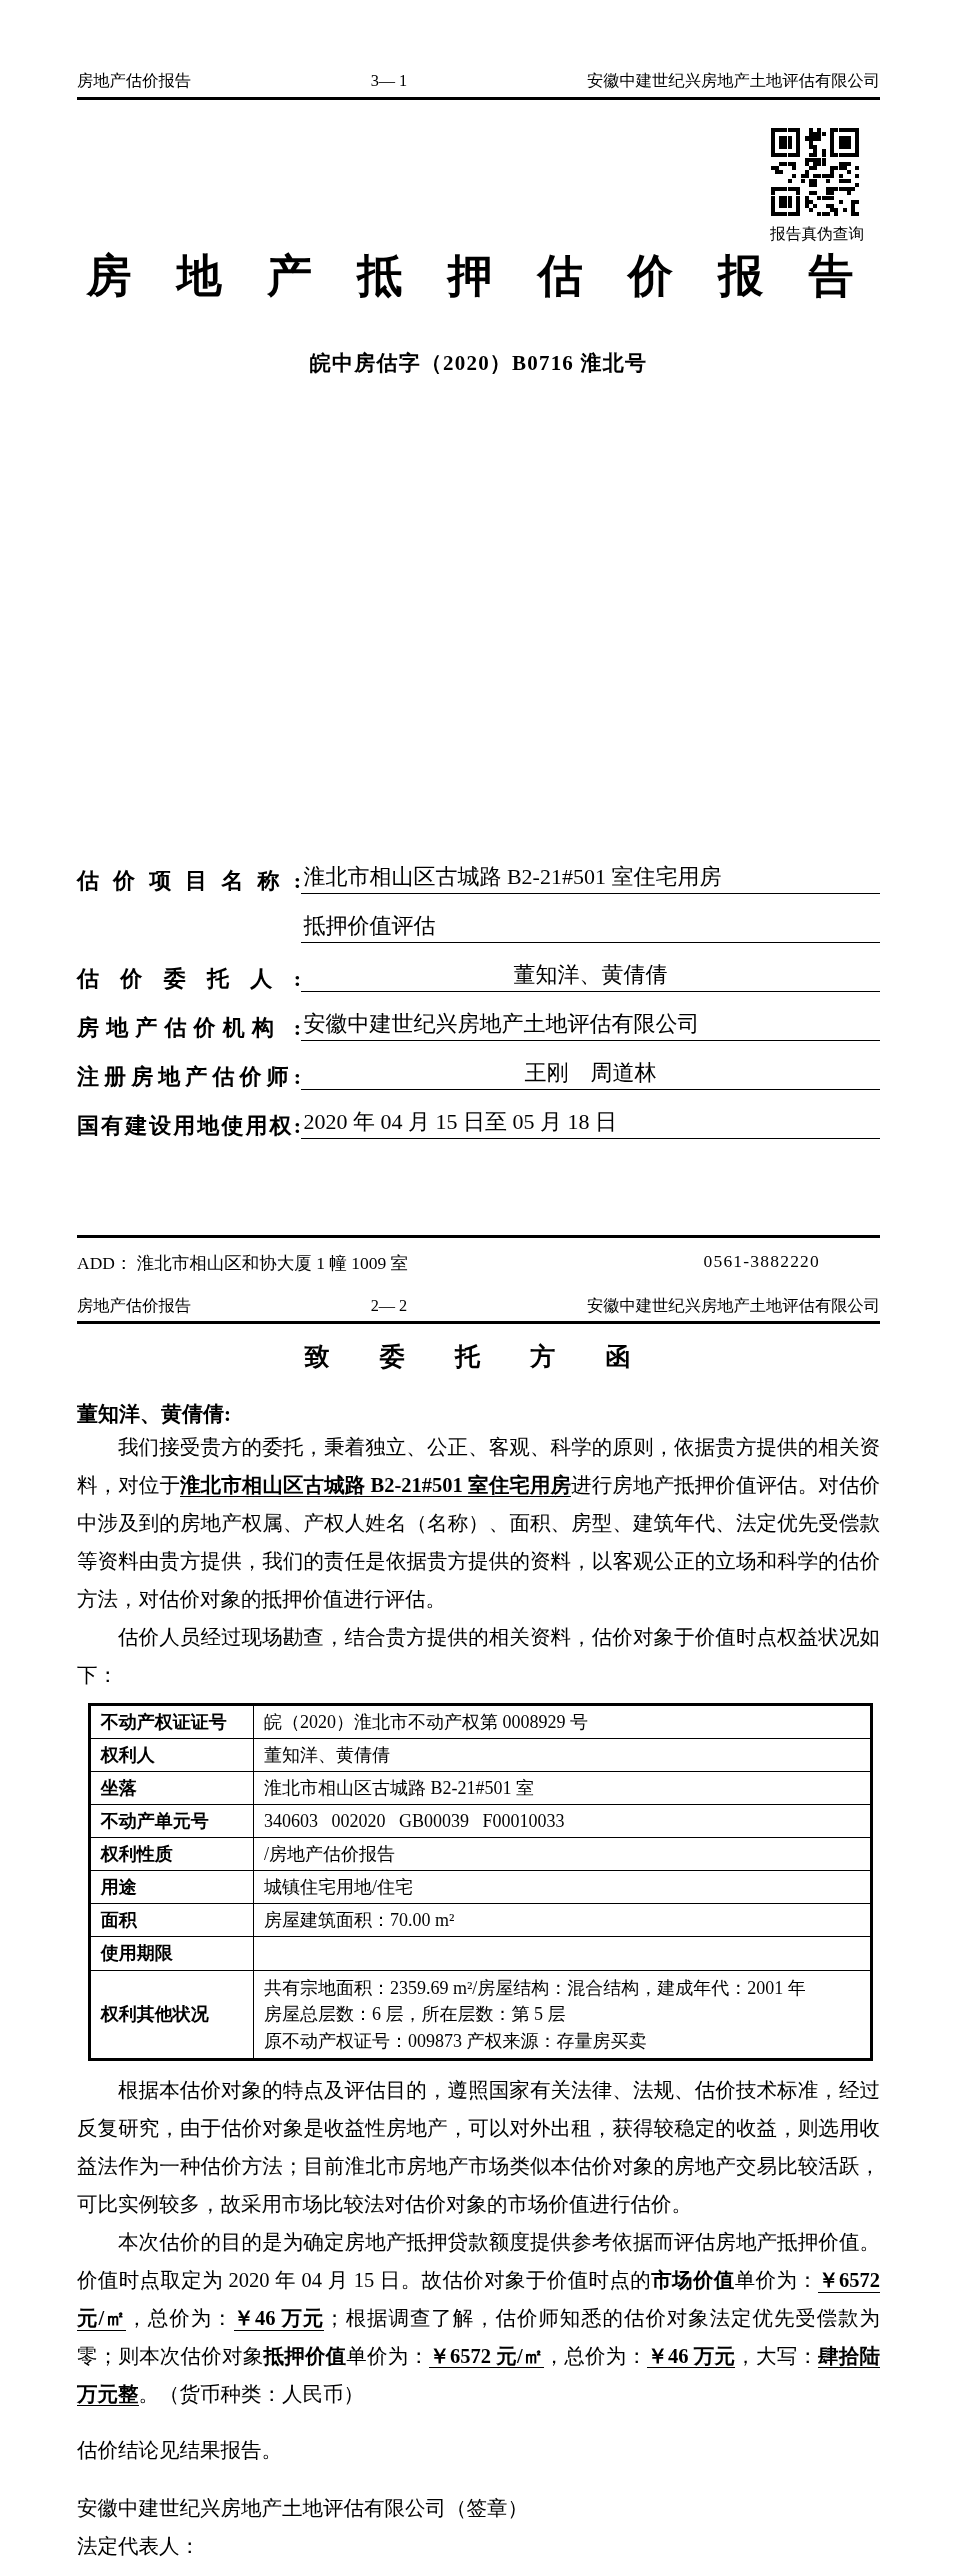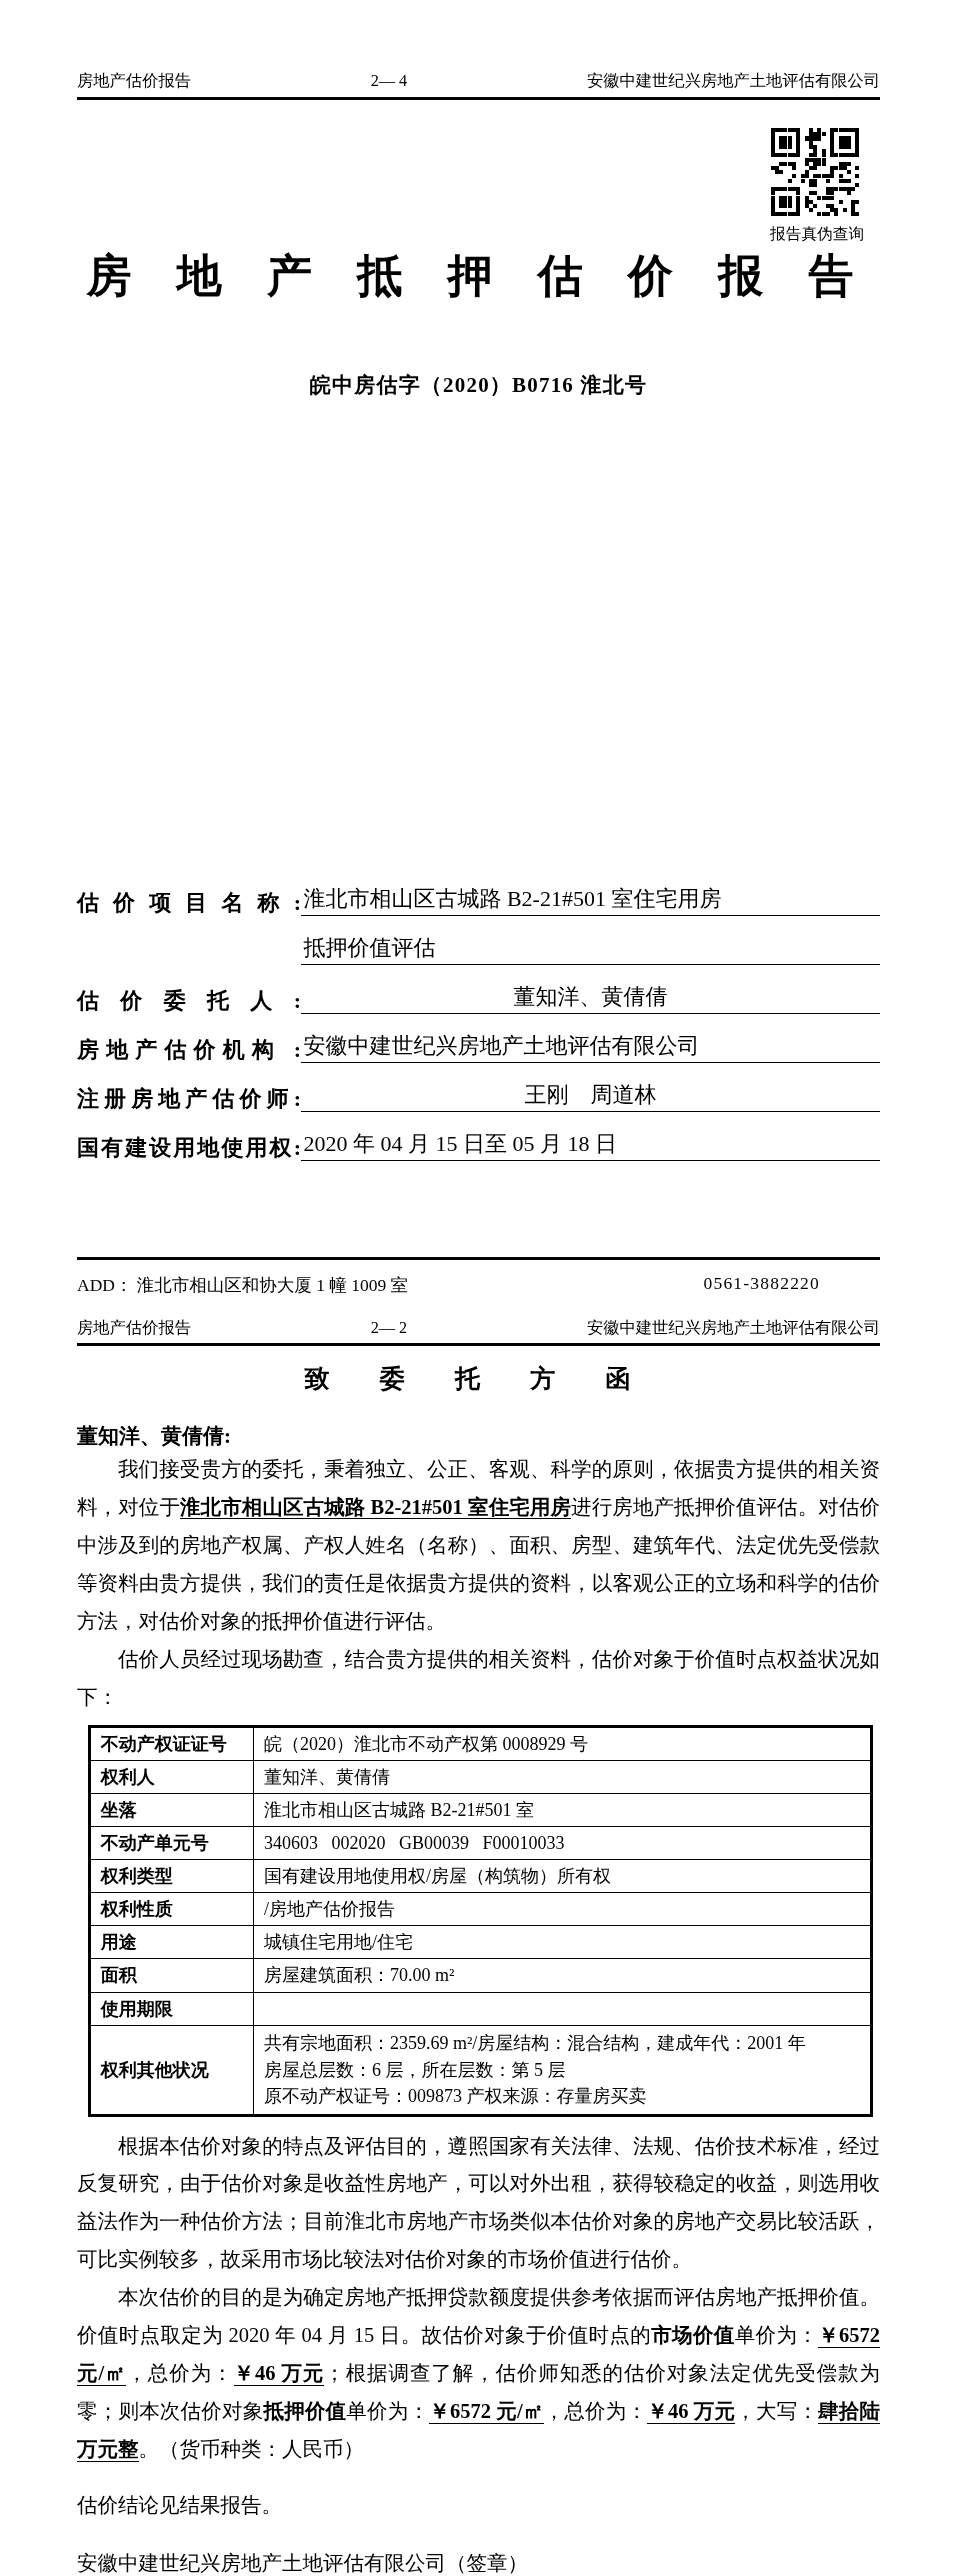--- a/index.html
+++ b/index.html
@@ -24,21 +24,21 @@
   .doc-footer .phone{padding-right:60px;letter-spacing:1.2px;}
 
   
   .qr-block{position:absolute;top:128px;right:97px;width:90px;text-align:center;}
   .qr{position:relative;width:89px;height:89px;background:#fff;margin:0 auto;}
   .qr i{position:absolute;width:4.2px;height:4.2px;background:#000;}
   .qr-caption{font-size:15.7px;margin-top:7.2px;white-space:nowrap;}
 
   .report-title{margin-top:152px;text-align:center;font-size:45px;font-weight:bold;
     letter-spacing:17px;white-space:pre;line-height:1.1;}
-  .report-number{margin-top:70px;text-align:center;font-size:21px;font-weight:bold;
+  .report-number{margin-top:48px;text-align:center;font-size:21px;font-weight:bold;
     letter-spacing:1.2px;white-space:pre;}
 
   .fields{margin-top:468px;}
   .field-row{display:flex;align-items:flex-end;height:49px;}
   .field-label{width:224px;flex-shrink:0;font-size:22px;font-weight:bold;
     white-space:pre;text-align:justify;text-align-last:justify;line-height:1.25;}
   .field-spacer{width:224px;flex-shrink:0;}
   .field-value{flex:1;border-bottom:1.8px solid #000;font-size:22px;line-height:1.3;
     white-space:pre;padding:0 2.4px 1.2px 2.4px;}
   .field-value.center{text-align:center;}
@@ -71,21 +71,21 @@
   .closing .company-seal{padding-right:30px;margin-top:20px;}
   .closing .legal-rep{padding-right:164px;}
 </style>
 </head>
 <body>
 
 <div class="page" style="padding-top:71px;">
 
   <div class="doc-header">
     <span class="hcell">房地产估价报告</span>
-    <span class="hcell hc">2— 4</span>
+    <span class="hcell hc">3— 1</span>
     <span class="hcell">安徽中建世纪兴房地产土地评估有限公司</span>
   </div>
   <hr class="rule">
 
   <div class="qr-block">
     <div class="qr" id="qr">
         <i style="left:0px;top:0px"></i>
         <i style="left:4.2px;top:0px"></i>
         <i style="left:8.4px;top:0px"></i>
         <i style="left:12.7px;top:0px"></i>
@@ -365,24 +365,20 @@
       </tr>
       <tr>
         <td class="tl">坐落</td>
         <td class="tv">淮北市相山区古城路 B2-21#501 室</td>
       </tr>
       <tr>
         <td class="tl">不动产单元号</td>
         <td class="tv">340603   002020   GB00039   F00010033</td>
       </tr>
       <tr>
-        <td class="tl">权利类型</td>
-        <td class="tv">国有建设用地使用权/房屋（构筑物）所有权</td>
-      </tr>
-      <tr>
         <td class="tl">权利性质</td>
         <td class="tv">/房地产估价报告</td>
       </tr>
       <tr>
         <td class="tl">用途</td>
         <td class="tv">城镇住宅用地/住宅</td>
       </tr>
       <tr>
         <td class="tl">面积</td>
         <td class="tv">房屋建筑面积：70.00 m²</td>

